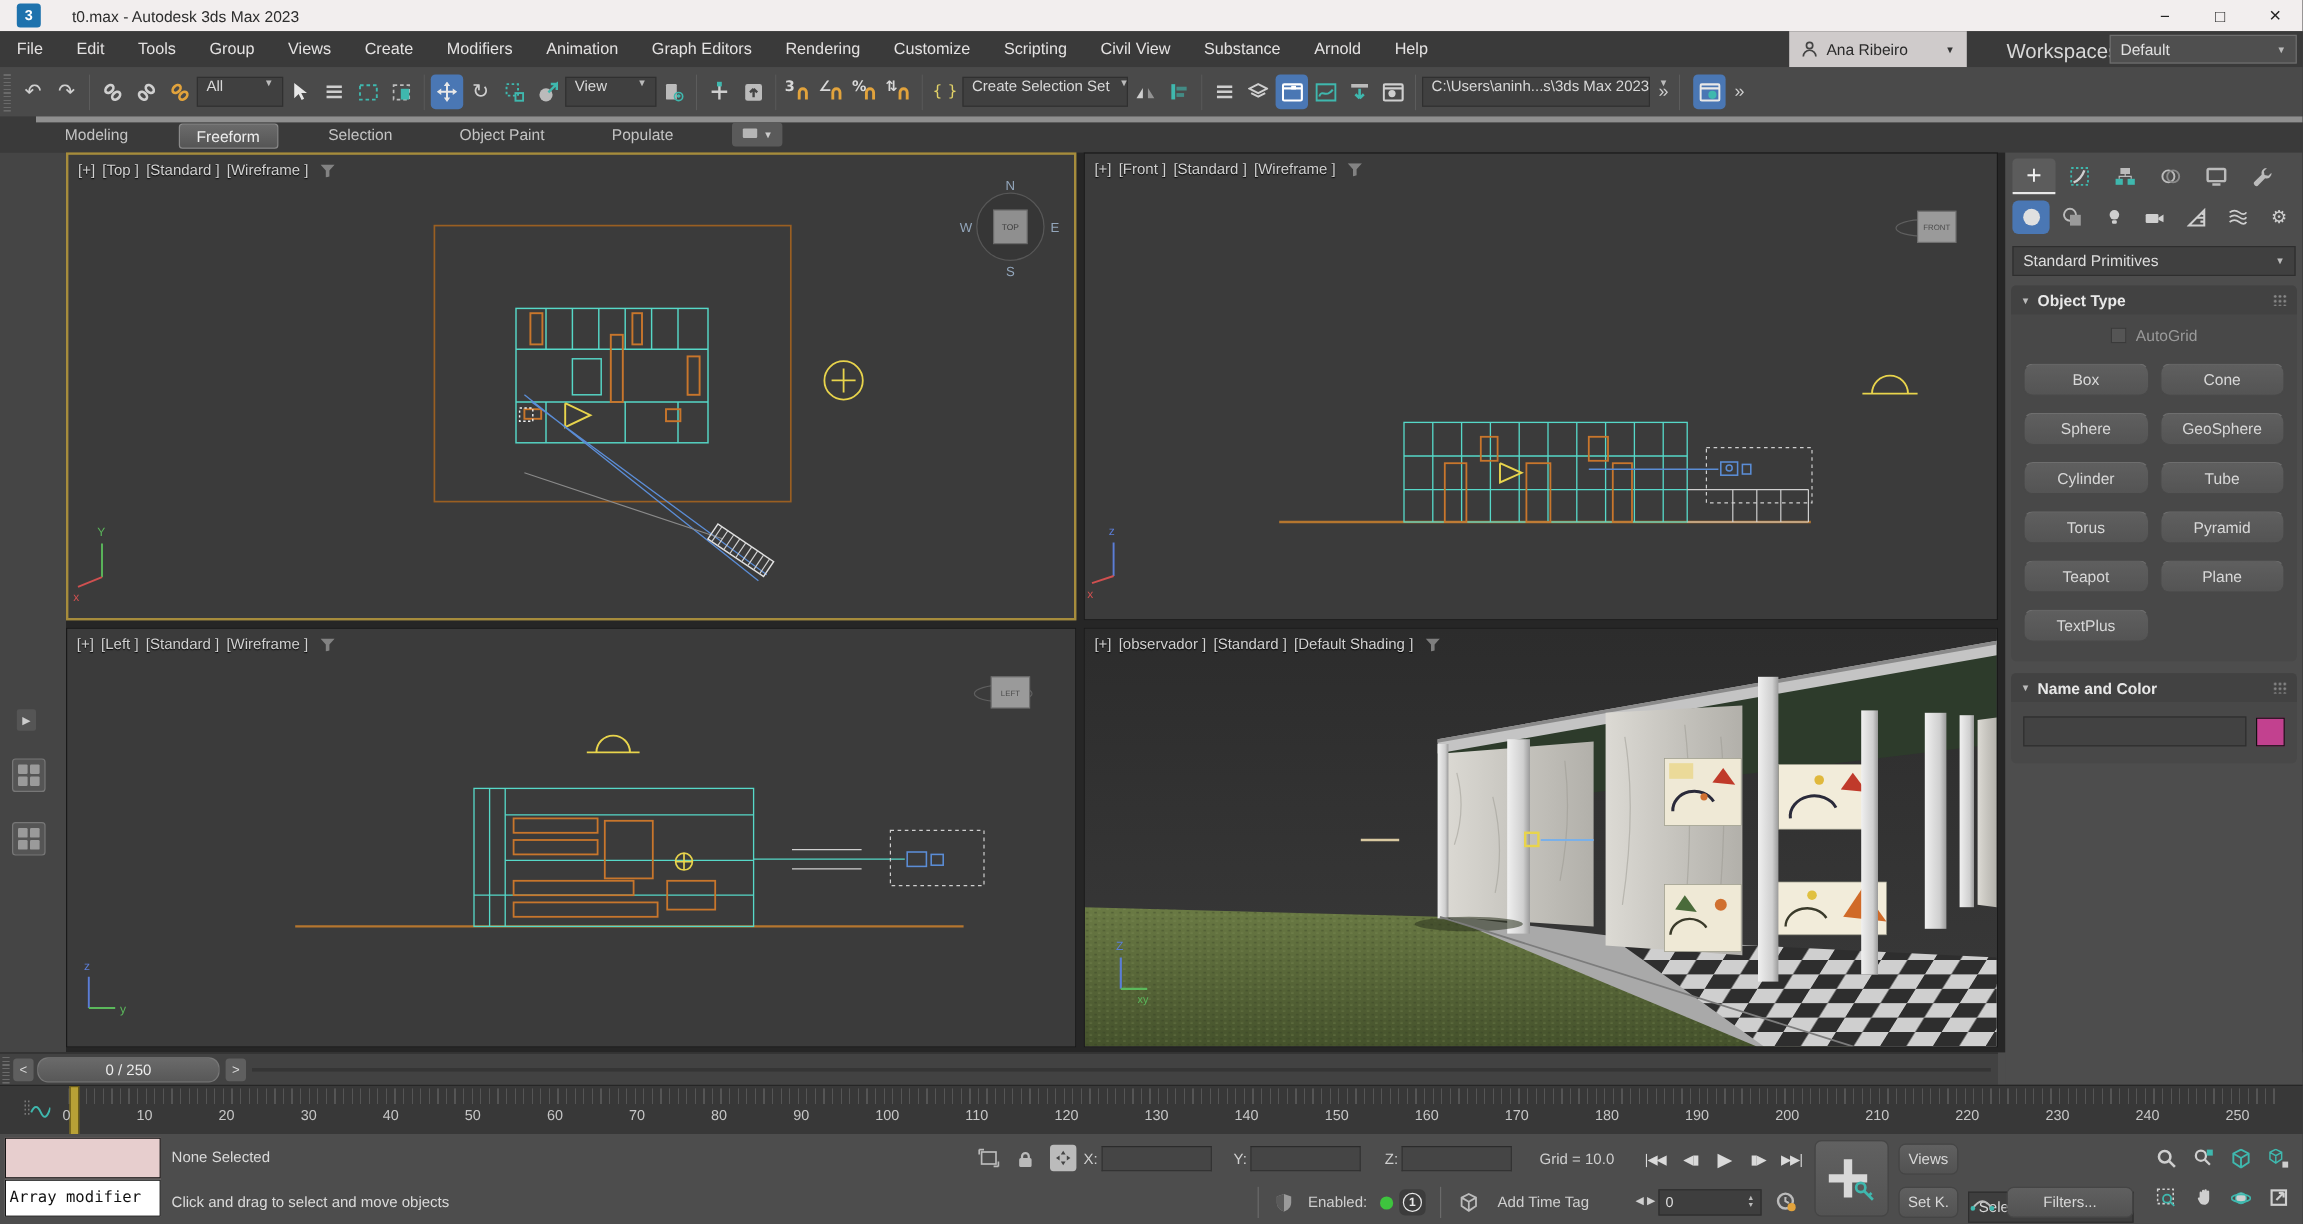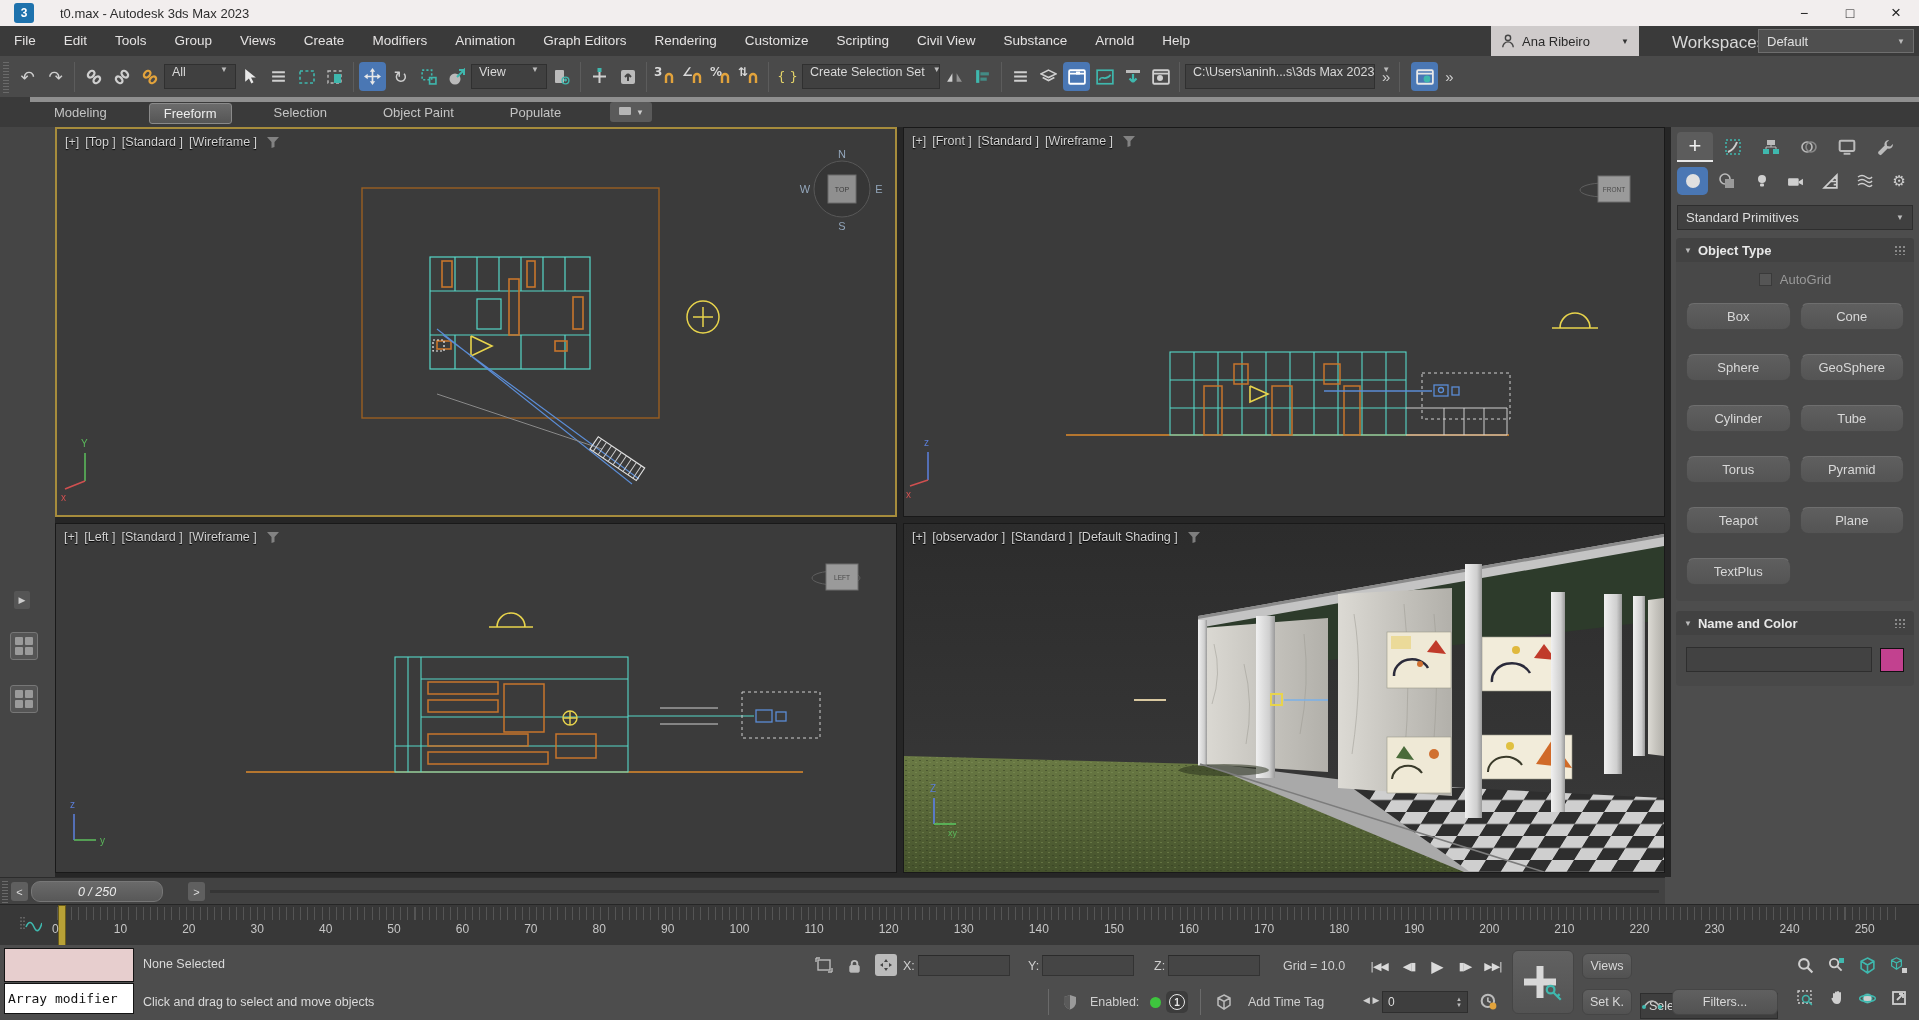--- a/index.html
+++ b/index.html
@@ -87,35 +87,35 @@
          display:flex; align-items:center; padding:0 8px; color:#ddd; font-size:13px; }
   .pdd .carr { margin-left:auto; font-size:8px; color:#bbb; }
   .rollbody { margin:0 5px; background:#484848; border-radius:4px; padding-bottom:10px; }
   .rollhead { height:24px; background:#424242; border-radius:4px 4px 0 0; display:flex; align-items:center; padding:0 8px;
               font-weight:bold; color:#e8e8e8; font-size:13px; gap:6px; }
   .rollhead .tri { font-size:8px; color:#bbb; }
   .rollhead .gripdots { margin-left:auto; width:12px; height:10px;
      background:radial-gradient(circle,#8a8a8a 1px,transparent 1.2px); background-size:4px 4px; }
   .agrow { display:flex; align-items:center; gap:8px; justify-content:center; padding:10px 0 4px 0; color:#9a9a9a; }
   .agbox { width:13px; height:13px; background:#555; border:1px solid #3a3a3a; }
-  .obgrid { display:grid; grid-template-columns:1fr 1fr; gap:24px 9px; padding:12px 10px 6px 10px; }
+  .obgrid { display:grid; grid-template-columns:1fr 1fr; gap:14px 9px; padding:12px 10px 6px 10px; }
   .obtn { height:27px; background:linear-gradient(#5f5f5f,#545454); border:1px solid #494949; border-top-color:#6e6e6e;
           border-radius:8px; color:#d8d8d8; font-size:13px; font-family:"Liberation Sans",sans-serif; }
   .ncrow { display:flex; align-items:center; gap:8px; padding:12px 10px 4px 10px; }
   .ncfield { flex:1; height:25px; background:#424242; border:1px solid #2e2e2e; }
   .ncswatch { width:24px; height:24px; border:1px solid #111; }
 
   
   .sliderrow { left:0; top:877px; width:1665px; height:27px; background:#424242; border-top:1px solid #2c2c2c; }
   .tsgrip { position:absolute; left:2px; top:2px; width:6px; height:23px; background:repeating-linear-gradient(0deg,#6a6a6a 0 1px,transparent 1px 3px); }
   .tbtn { position:absolute; top:4px; width:17px; height:19px; background:#5f5f5f; border-radius:3px;
           color:#ddd; font-size:11px; display:flex; align-items:center; justify-content:center; }
-  .tpill { position:absolute; left:31px; top:3px; width:132px; height:21px; background:linear-gradient(#6a6a6a,#585858);
+  .tpill { position:absolute; left:31px; top:3px; width:152px; height:21px; background:linear-gradient(#6a6a6a,#585858);
            border:1px solid #777; border-radius:9px; color:#ececec; font-size:12.5px;
-           display:flex; align-items:center; justify-content:center;font-style:italic; }
+           display:flex; align-items:center; justify-content:center; }
   .ttrack { position:absolute; left:210px; right:6px; top:12px; height:3px; background:#353535; }
 
   
   .trackbar { left:0; top:904px; width:1919px; height:41px; background:#383838; border-top:1px solid #262626; }
   .curvetoggle { position:absolute; left:18px; top:10px; }
   .ticks { position:absolute; left:57px; right:20px; top:2px; height:13px;
            background:repeating-linear-gradient(90deg,#555 0 1px,transparent 1px 7.15px); }
   .tlabels { position:absolute; left:52px; right:44px; top:17px; display:flex; justify-content:space-between;
              color:#c6c6c6; font-size:12px; }
   .tmarker { position:absolute; left:58px; top:0; width:8px; height:41px; background:#b8a136; border:1px solid #6a5c1a; }

